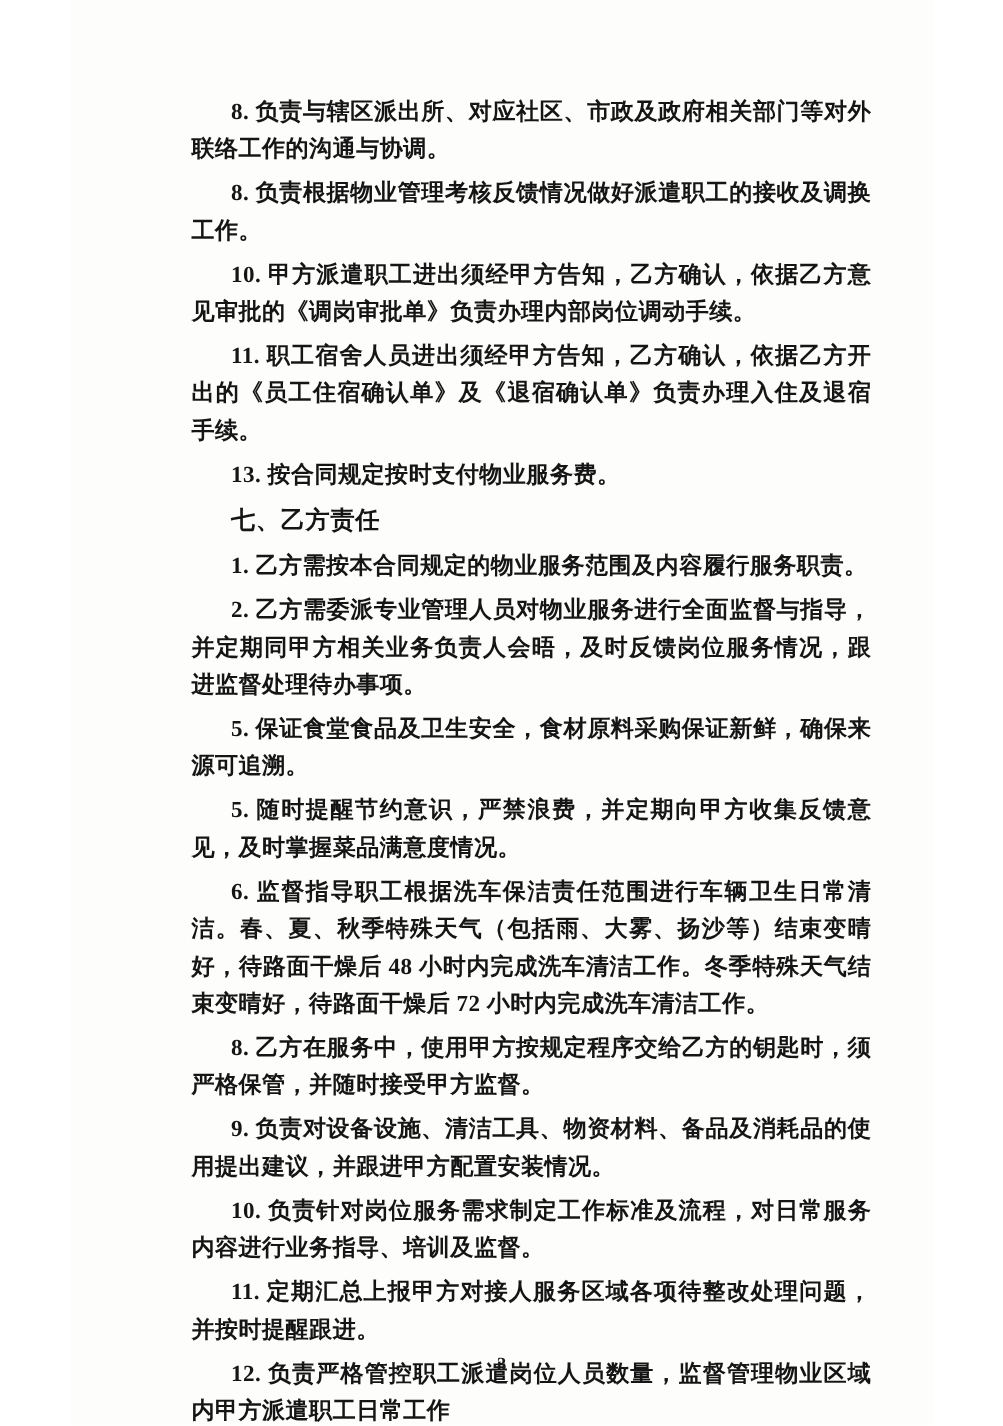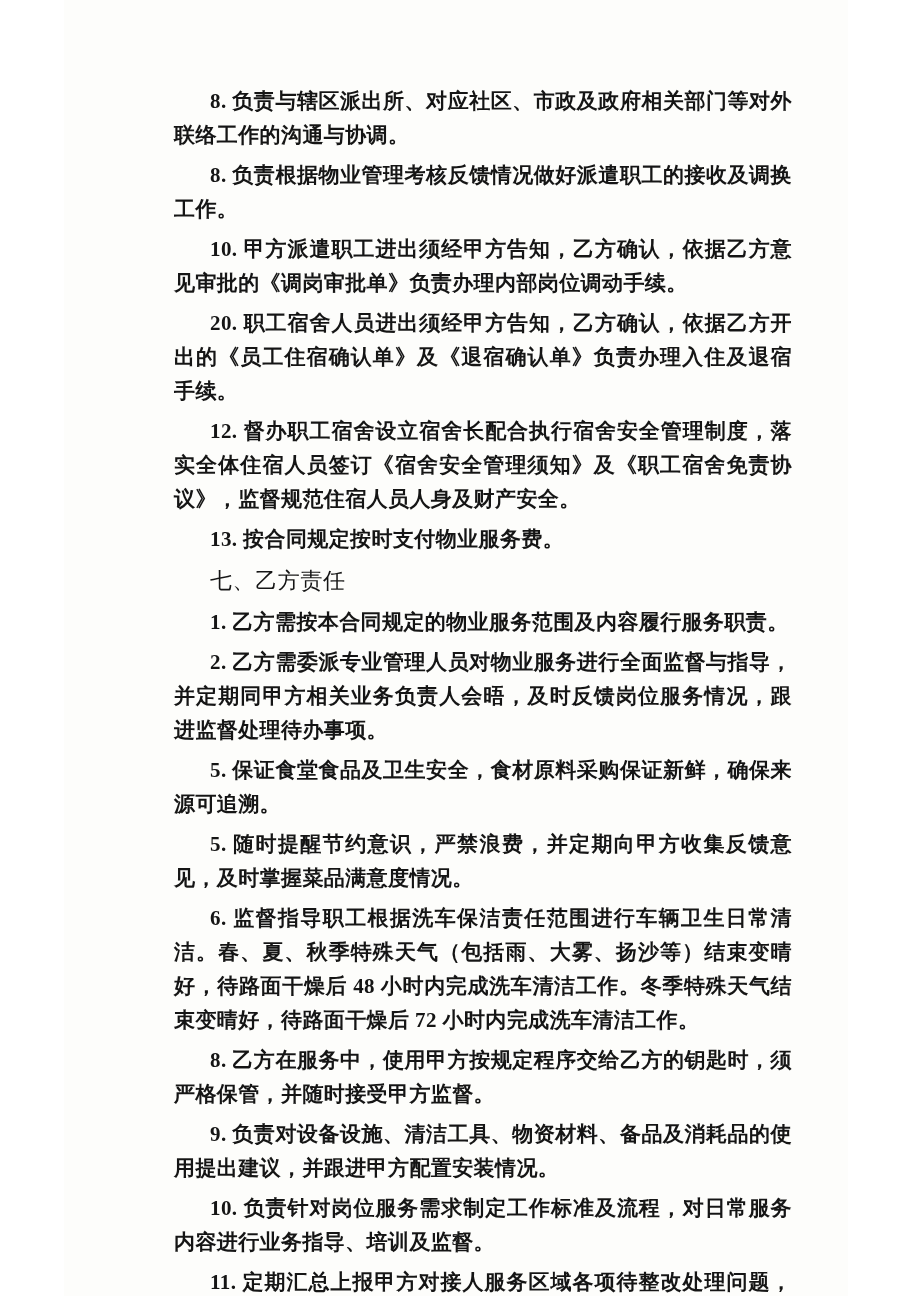--- a/index.html
+++ b/index.html
@@ -29,21 +29,21 @@
     line-height: 34px;
     font-weight: 600;
     margin: 0 0 6px 0;
     text-indent: 36px;
     text-align: justify;
     letter-spacing: 0.4px;
   }
   .section-heading {
     font-size: 22px;
     line-height: 34px;
-    font-weight: 400;
+    font-weight: 700;
     margin: 8px 0 7px 0;
     text-indent: 36px;
     letter-spacing: 0.6px;
   }
   .footer {
     position: absolute;
     left: 0;
     right: 0;
     bottom: 46px;
     text-align: center;
@@ -56,22 +56,21 @@
 </style>
 </head>
 <body>
 
 <div class="page">
   <div class="content">
 
     <p class="clause">8. 负责与辖区派出所、对应社区、市政及政府相关部门等对外联络工作的沟通与协调。</p>
     <p class="clause">8. 负责根据物业管理考核反馈情况做好派遣职工的接收及调换工作。</p>
     <p class="clause">10. 甲方派遣职工进出须经甲方告知，乙方确认，依据乙方意见审批的《调岗审批单》负责办理内部岗位调动手续。</p>
-    <p class="clause">20. 职工宿舍人员进出须经甲方告知，乙方确认，依据乙方开出的《员工住宿确认单》及《退宿确认单》负责办理入住及退宿手续。</p>
-    <p class="clause">12. 督办职工宿舍设立宿舍长配合执行宿舍安全管理制度，落实全体住宿人员签订《宿舍安全管理须知》及《职工宿舍免责协议》，监督规范住宿人员人身及财产安全。</p>
+    <p class="clause">11. 职工宿舍人员进出须经甲方告知，乙方确认，依据乙方开出的《员工住宿确认单》及《退宿确认单》负责办理入住及退宿手续。</p>
     <p class="clause">13. 按合同规定按时支付物业服务费。</p>
 
     <h2 class="section-heading">七、乙方责任</h2>
 
     <p class="clause">1. 乙方需按本合同规定的物业服务范围及内容履行服务职责。</p>
     <p class="clause">2. 乙方需委派专业管理人员对物业服务进行全面监督与指导，并定期同甲方相关业务负责人会晤，及时反馈岗位服务情况，跟进监督处理待办事项。</p>
     <p class="clause">5. 保证食堂食品及卫生安全，食材原料采购保证新鲜，确保来源可追溯。</p>
     <p class="clause">5. 随时提醒节约意识，严禁浪费，并定期向甲方收集反馈意见，及时掌握菜品满意度情况。</p>
     <p class="clause">6. 监督指导职工根据洗车保洁责任范围进行车辆卫生日常清洁。春、夏、秋季特殊天气（包括雨、大雾、扬沙等）结束变晴好，待路面干燥后 48 小时内完成洗车清洁工作。冬季特殊天气结束变晴好，待路面干燥后 72 小时内完成洗车清洁工作。</p>
     <p class="clause">8. 乙方在服务中，使用甲方按规定程序交给乙方的钥匙时，须严格保管，并随时接受甲方监督。</p>

